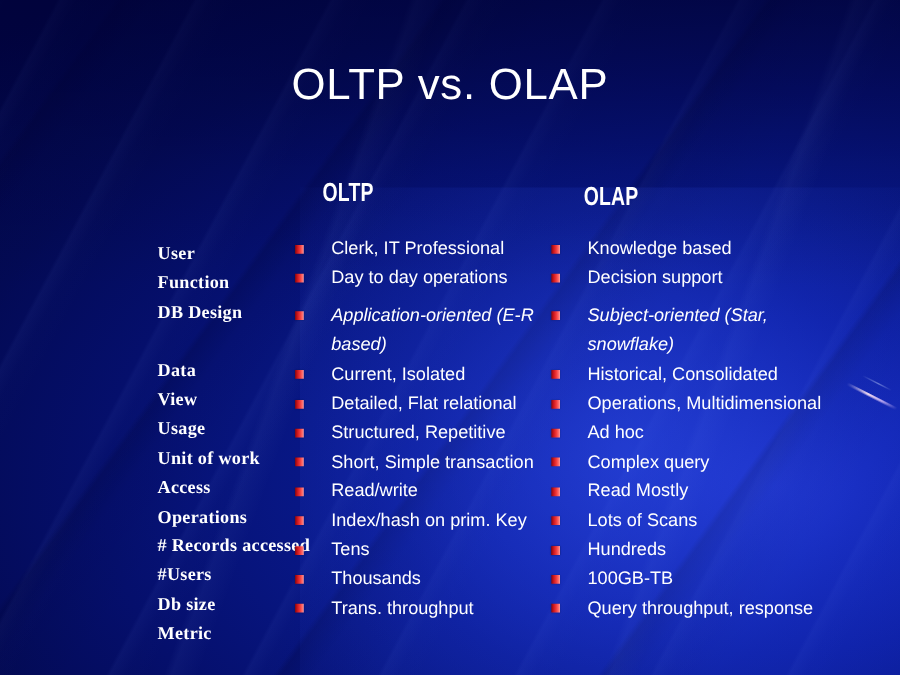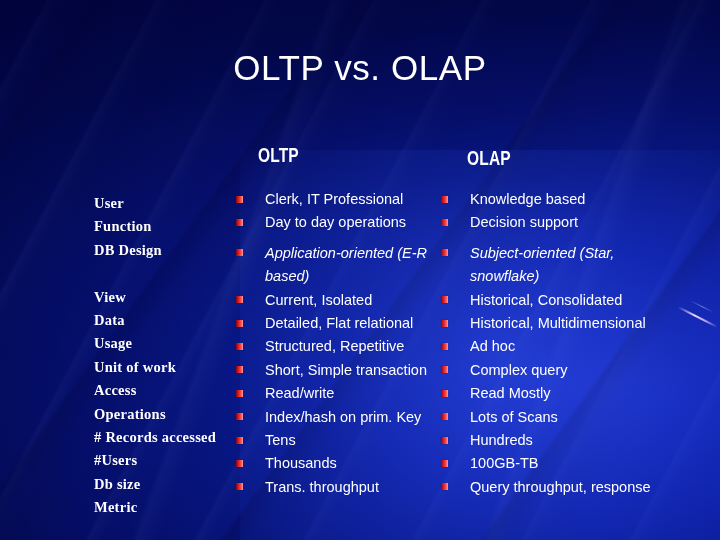--- a/index.html
+++ b/index.html
@@ -145,21 +145,21 @@
     position:absolute;
     left: 94px;
     top: 192px;
     width: 150px;
     color:#ffffff;
     font-family: "Liberation Serif", serif;
     font-weight: 700;
     font-size: 14.5px;
     line-height: 23.4px;
   }
-  .labels .lab { white-space: nowrap; letter-spacing: .25px; }
+  .labels .lab { white-space: nowrap; letter-spacing: .25px; margin-left: 32px; }
   .labels .lab.spacer { visibility:hidden; height: 23.4px; }
 
   
   .bcol {
     position:absolute;
     color:#ffffff;
     font-family: "Liberation Sans", sans-serif;
     font-size: 14.5px;
     line-height: 23.4px;
   }
@@ -203,22 +203,22 @@
 
     <div class="col-head oltp">OLTP</div>
 
     <div class="col-head olap">OLAP</div>
 
     <div class="labels">
       <div class="lab">User</div>
       <div class="lab">Function</div>
       <div class="lab">DB Design</div>
       <div class="lab spacer"></div>
+      <div class="lab">Data</div>
       <div class="lab">View</div>
-      <div class="lab">Data</div>
       <div class="lab">Usage</div>
       <div class="lab">Unit of work</div>
       <div class="lab">Access</div>
       <div class="lab">Operations</div>
       <div class="lab"># Records accessed</div>
       <div class="lab">#Users</div>
       <div class="lab">Db size</div>
       <div class="lab">Metric</div>
     </div>
 
@@ -285,21 +285,21 @@
       <div class="bitem gap">
         <span class="bullet"></span>
         <span class="btext">Subject-oriented (Star, snowflake)</span>
       </div>
       <div class="bitem">
         <span class="bullet"></span>
         <span class="btext">Historical, Consolidated</span>
       </div>
       <div class="bitem">
         <span class="bullet"></span>
-        <span class="btext">Historical, Multidimensional</span>
+        <span class="btext">Operations, Multidimensional</span>
       </div>
       <div class="bitem">
         <span class="bullet"></span>
         <span class="btext">Ad hoc</span>
       </div>
       <div class="bitem">
         <span class="bullet"></span>
         <span class="btext">Complex query</span>
       </div>
       <div class="bitem">

